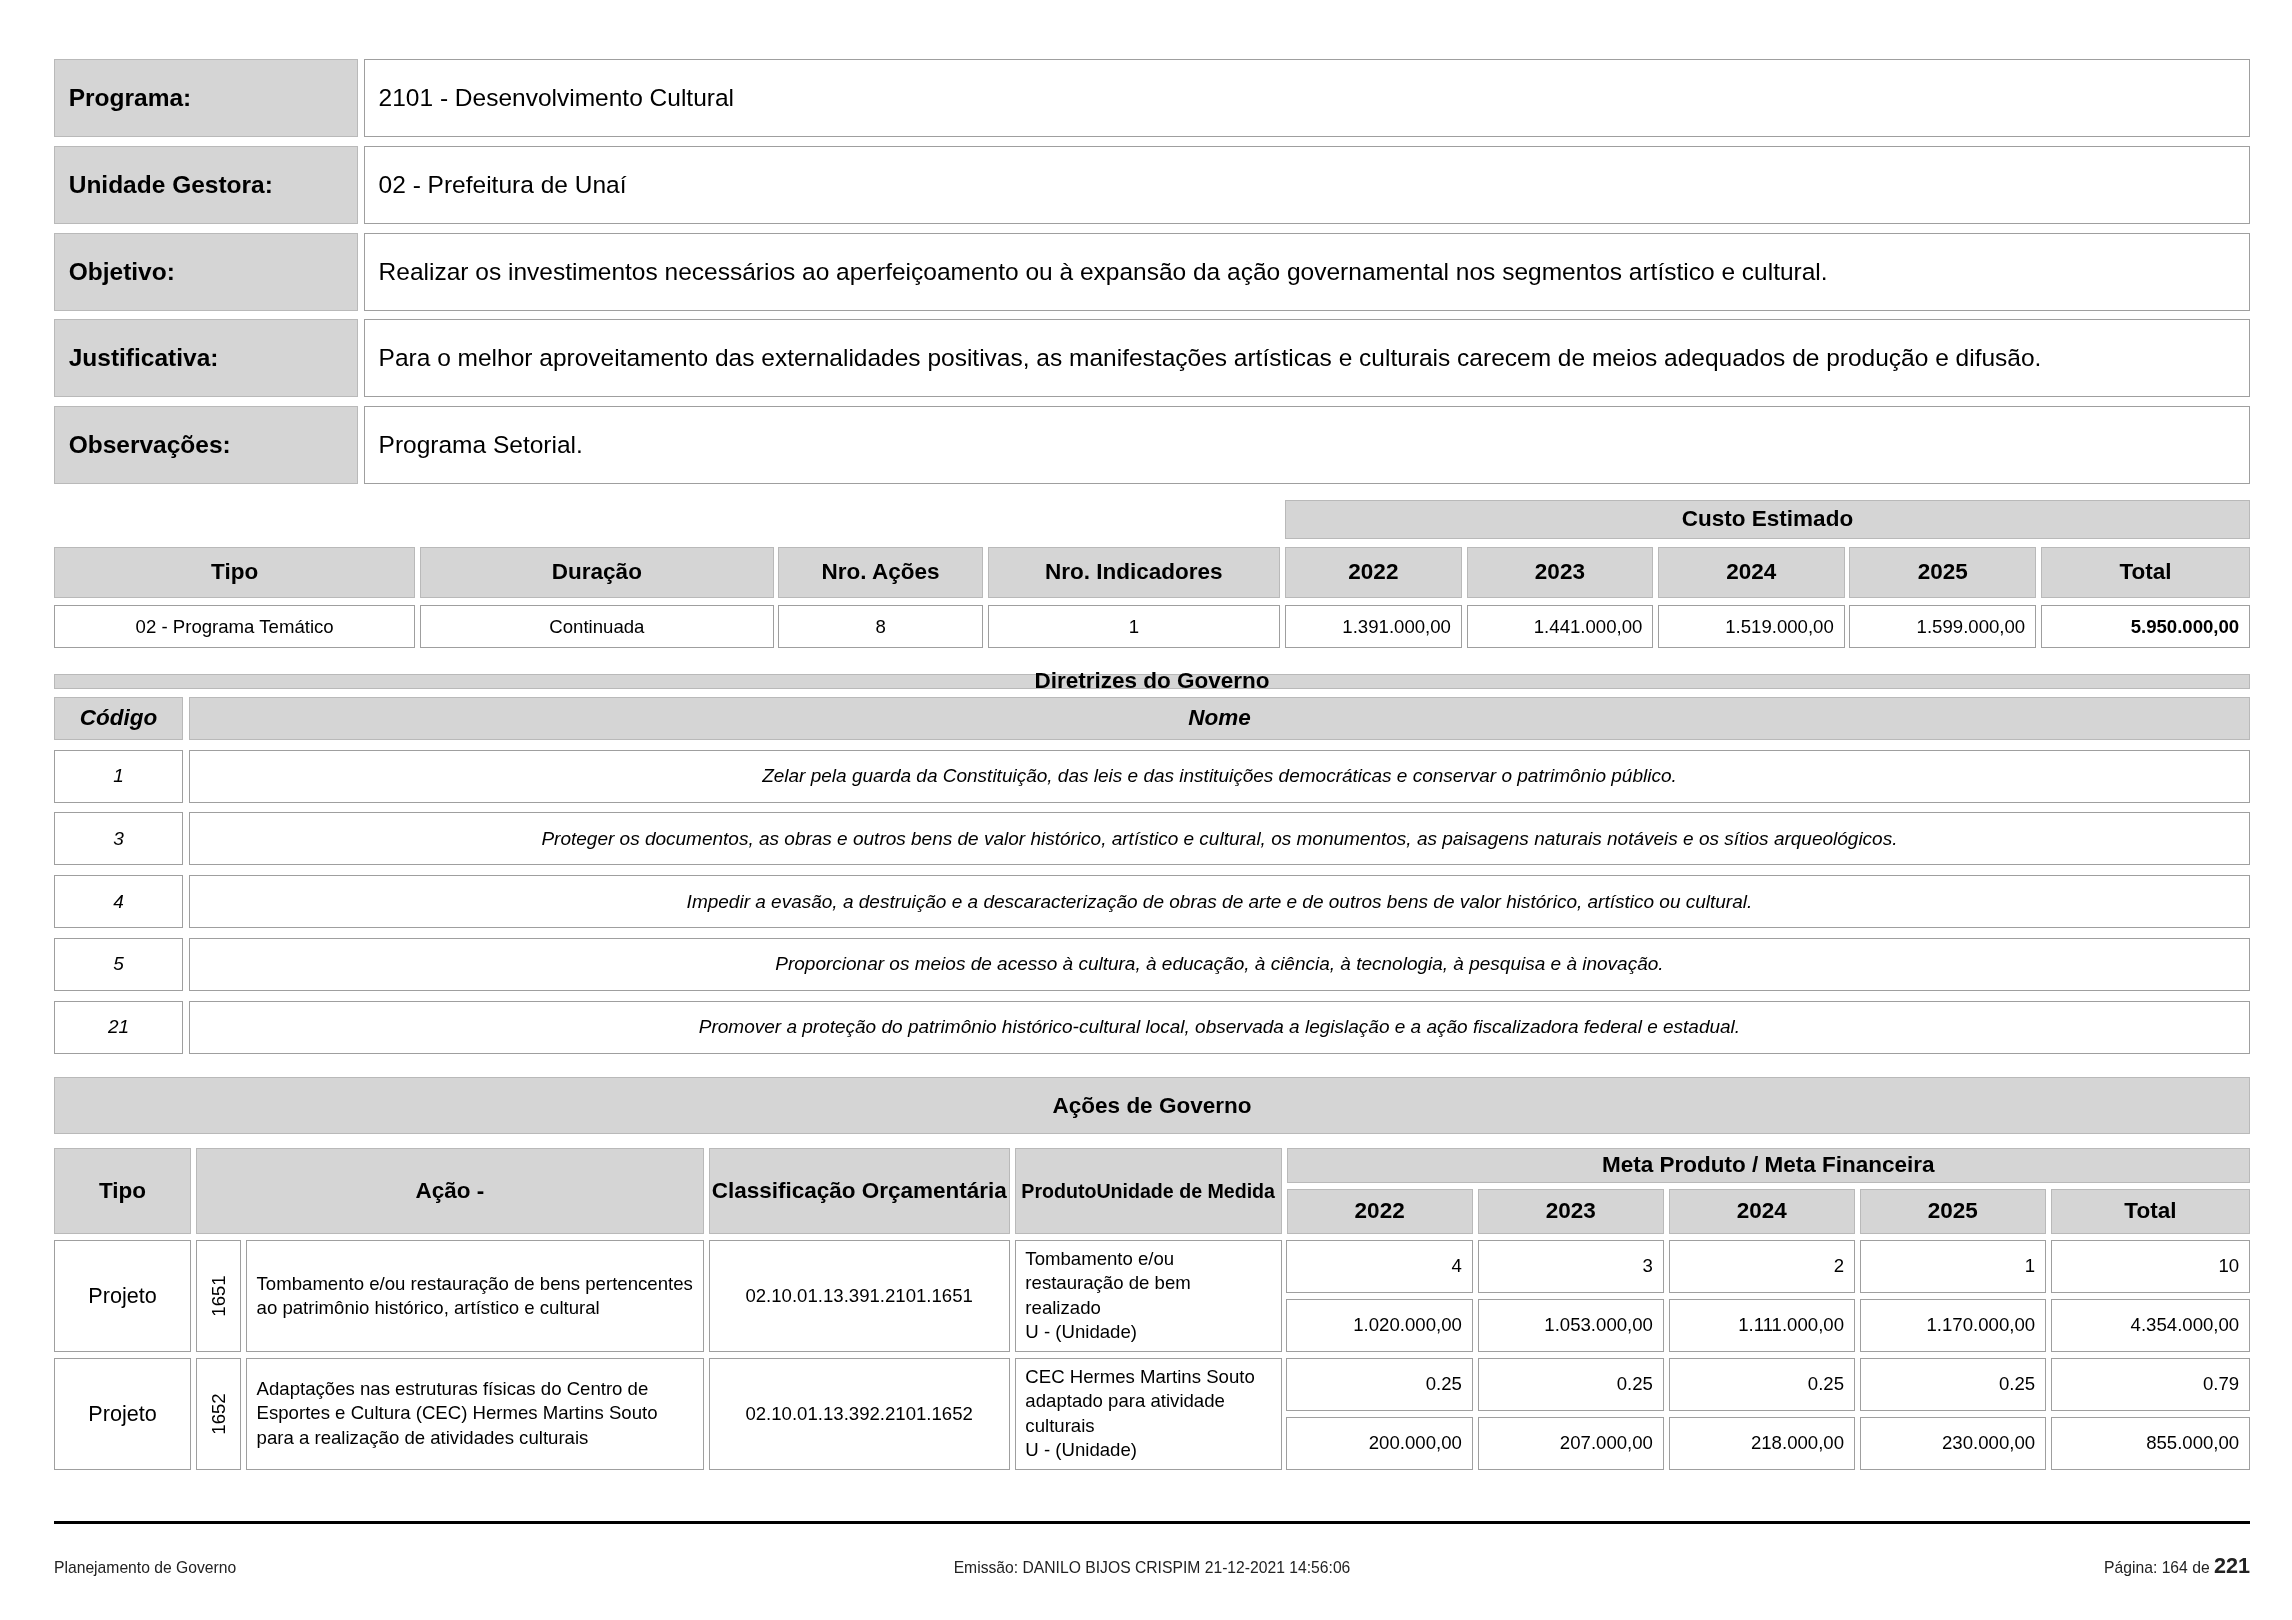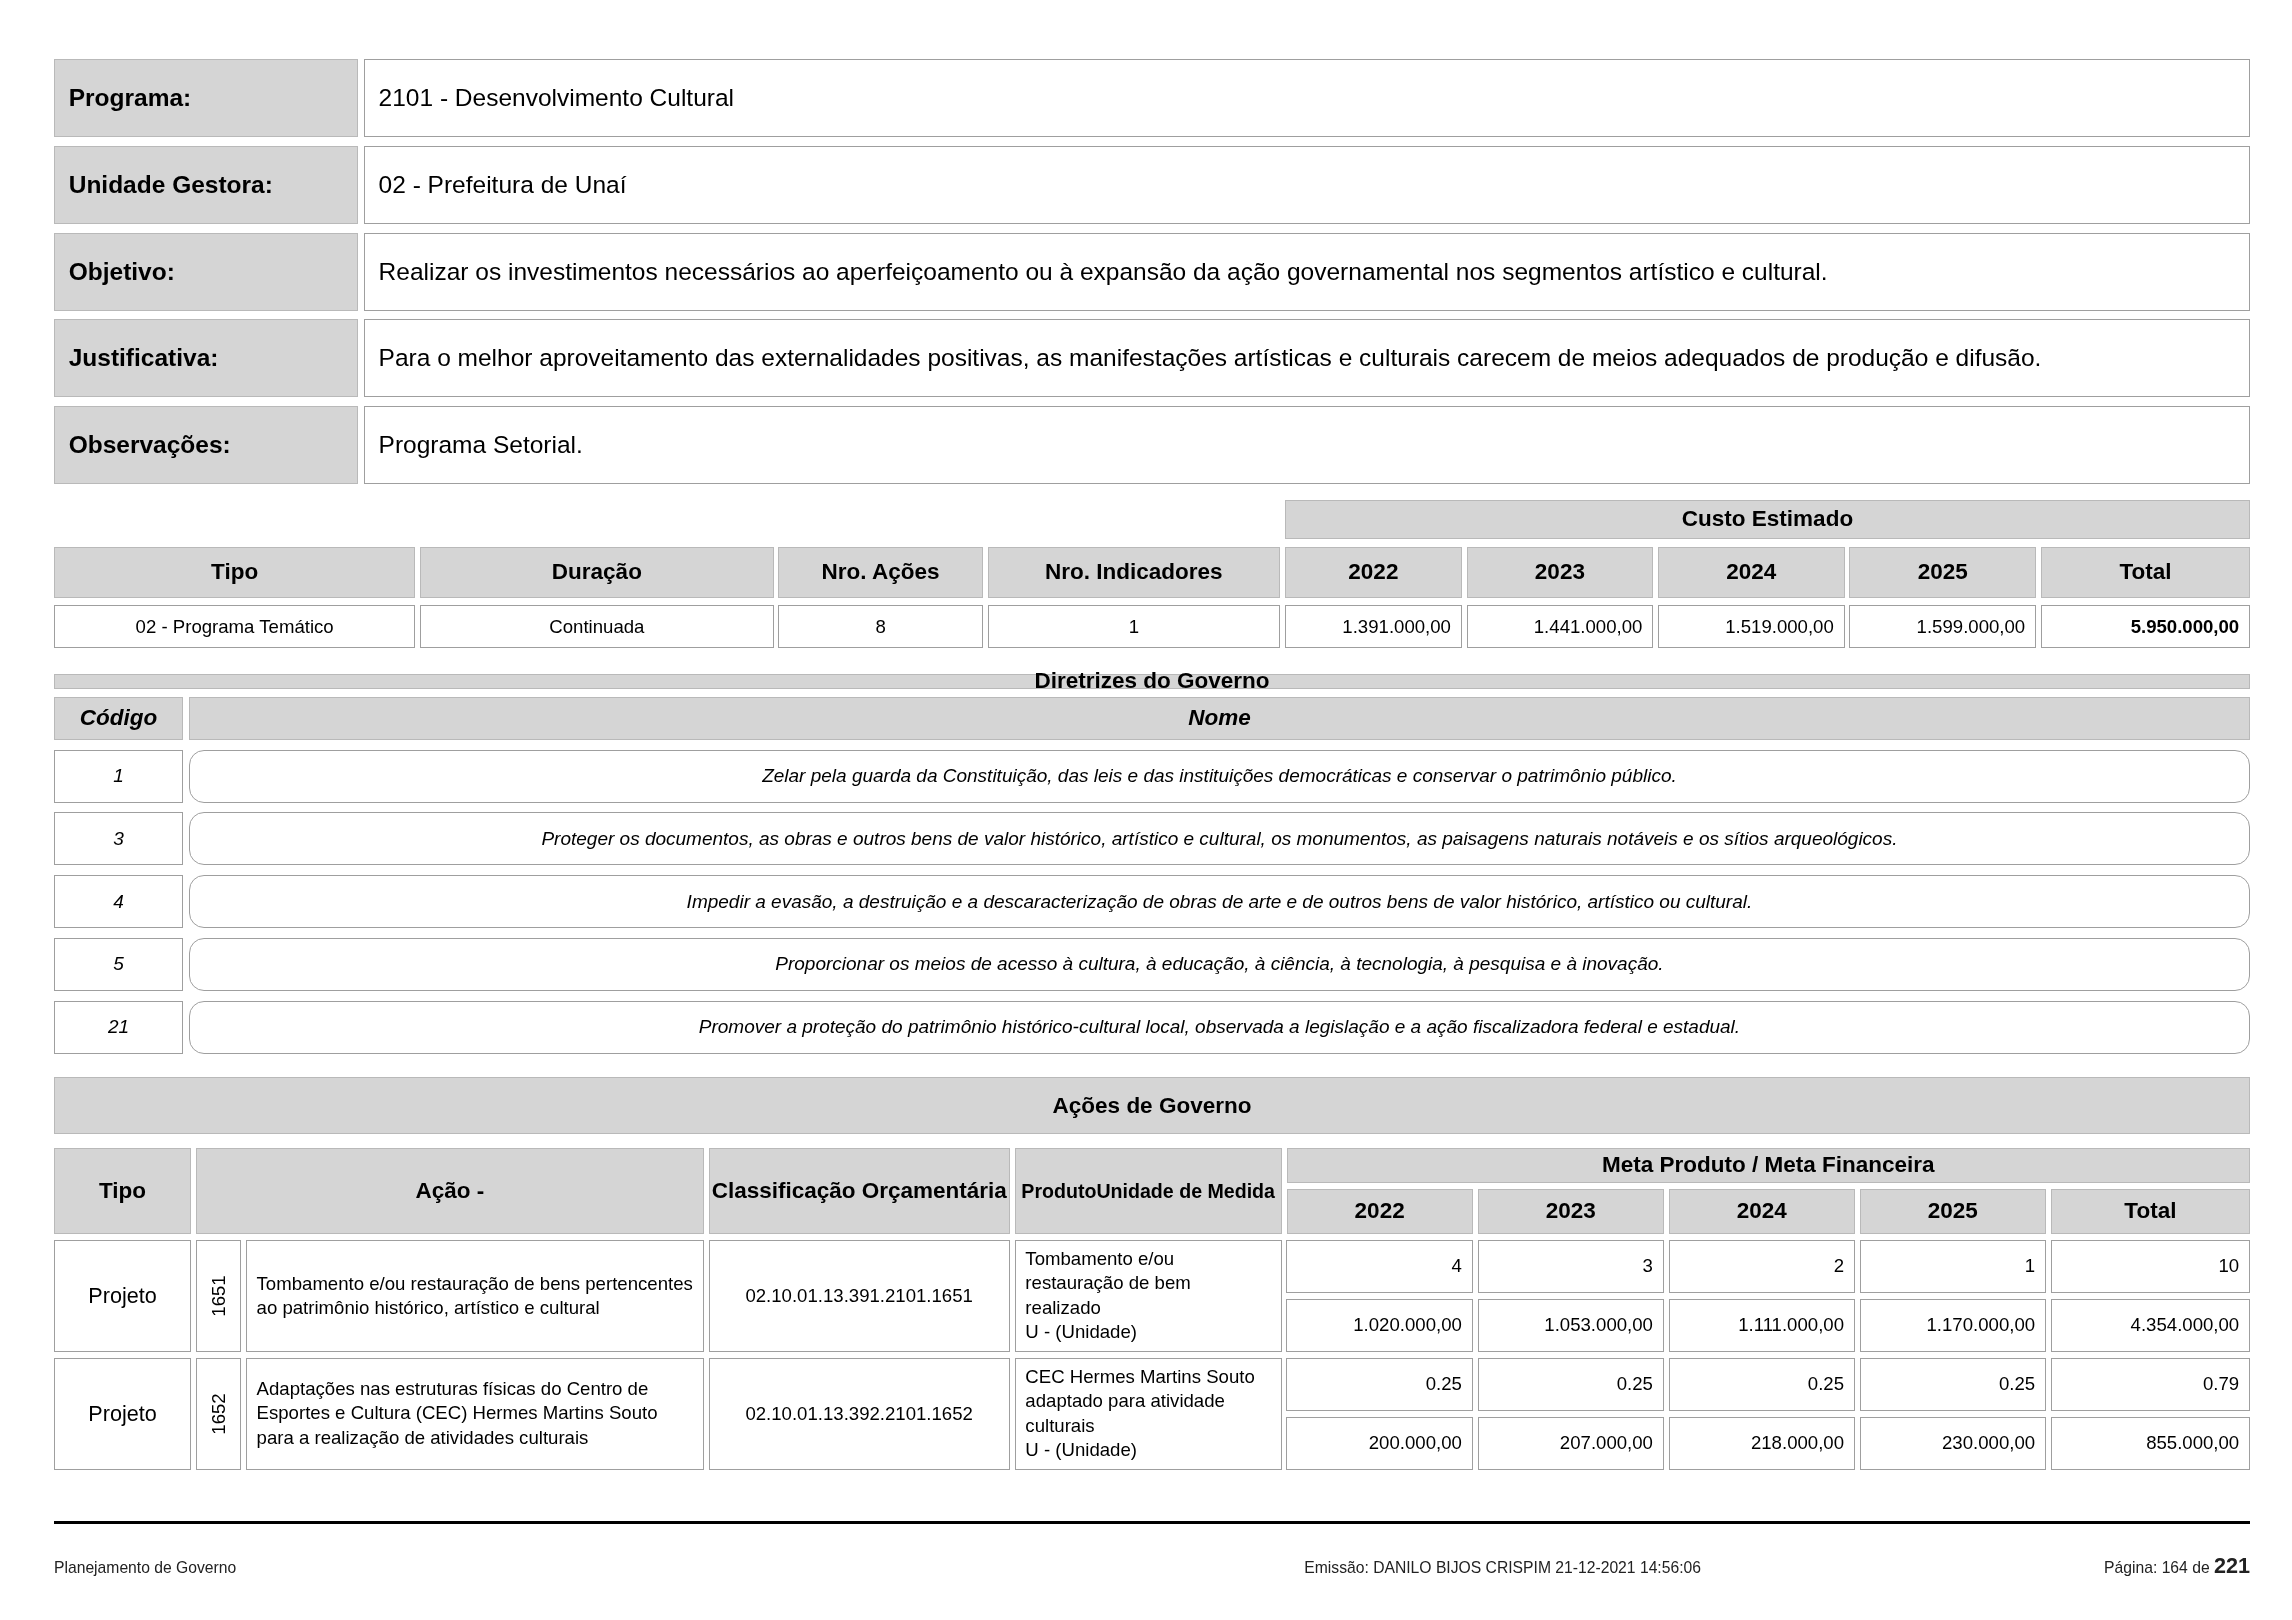--- a/index.html
+++ b/index.html
@@ -30,21 +30,21 @@
     grid-template-rows: 39px 51px 43px; gap: 7.8px 4.9px; }
   .custo-spacer { grid-column: 1 / 5; }
   .custo-merged { grid-column: 5 / -1; font-weight: bold; font-size: 22.5px; }
   .th { font-weight: bold; font-size: 22.5px; }
   .custo-val { font-size: 18.6px; padding: 0 9.8px; }
 
   
   .section-bar { height: 15px; margin-top: 25.5px; font-weight: bold; font-size: 22.5px; }
   .dir-grid { display: grid; grid-template-columns: 129px 1fr; gap: 9.8px 5.9px; margin-top: 7.8px;
     grid-template-rows: 43px repeat(5, 53px); font-style: italic; }
-  .dir-name { font-size: 19px; padding: 0 19.6px; border-radius: 15px; }
+  .dir-name { font-size: 19px; padding: 0 19.6px; }
   .dir-code { font-size: 19px; }
 
   
   .acoes-bar { height: 57px; margin-top: 23.5px; font-weight: bold; font-size: 22.5px; }
   .acoes-head { display: grid; grid-template-columns: 137px 508px 301px 267px 1fr; gap: 0 4.9px; margin-top: 13.7px; }
   .acoes-head .hcell { height: 86px; font-weight: bold; font-size: 22.5px; line-height: 1.25; }
   .hcell.small { font-size: 19.6px; }
   .meta-head { display: flex; flex-direction: column; gap: 5.9px; }
   .meta-title { height: 35px; font-weight: bold; font-size: 22.5px; }
   .meta-years { display: grid; grid-template-columns: 1fr 1fr 1fr 1fr 1.07fr; gap: 0 4.9px; height: 45px; }
@@ -59,21 +59,21 @@
   .acao-cls { font-size: 18.6px; }
   .acao-prod { font-size: 18.6px; line-height: 1.32; padding: 5.9px 9.8px; display: flex; flex-direction: column; justify-content: center; }
   .meta-col { display: flex; flex-direction: column; gap: 5.9px; }
   .meta-row { display: grid; grid-template-columns: 1fr 1fr 1fr 1fr 1.07fr; gap: 0 4.9px; flex: 1; }
   .meta-row .wcell { font-size: 18.6px; padding: 0 9.8px; }
 
   
   .rule { height: 3.9px; background: #000; margin-top: 51px; }
   .footer { display: flex; align-items: baseline; margin-top: 29px; }
   .footer .f-left { flex: 1; font-size: 15.7px; color: #222; }
-  .footer .f-center { flex: 2; font-size: 15.7px; color: #222; text-align: right; }
+  .footer .f-center { flex: 2; font-size: 15.7px; color: #222; text-align: center; }
   .footer .f-right { flex: 1; font-size: 15.7px; color: #222; text-align: right; }
   .f-right .total-pages { font-weight: bold; font-size: 21.6px; }
 </style>
 </head>
 <body>
 
 <div class="page">
 
   <div class="info-grid">
     <div class="gcell vcenter info-label">Programa:</div>

